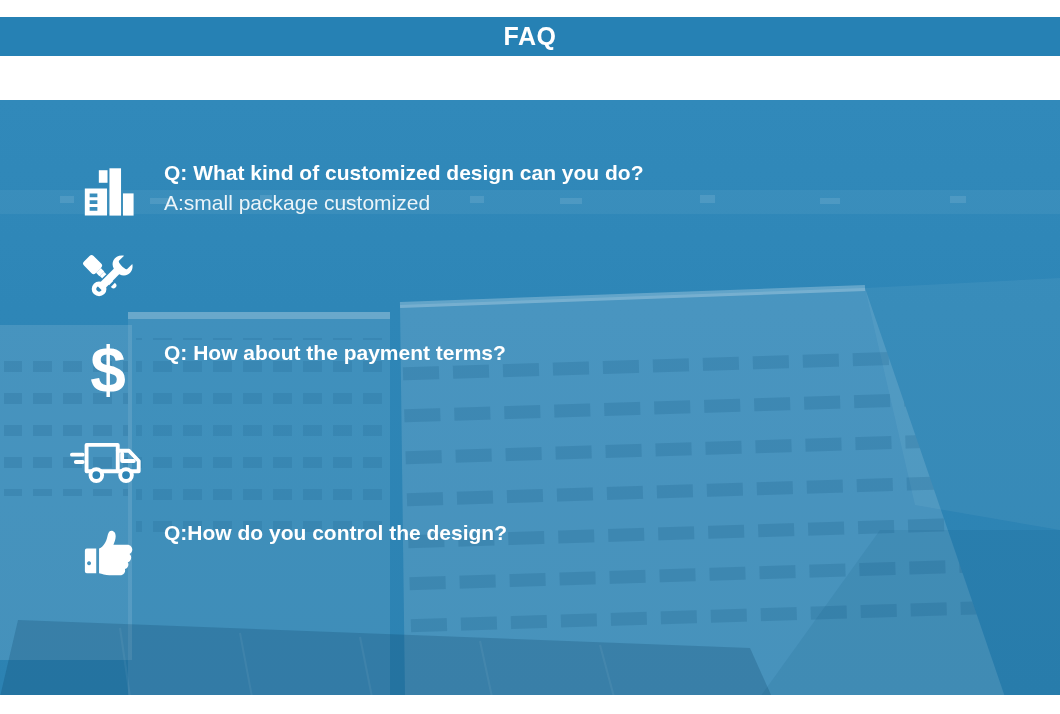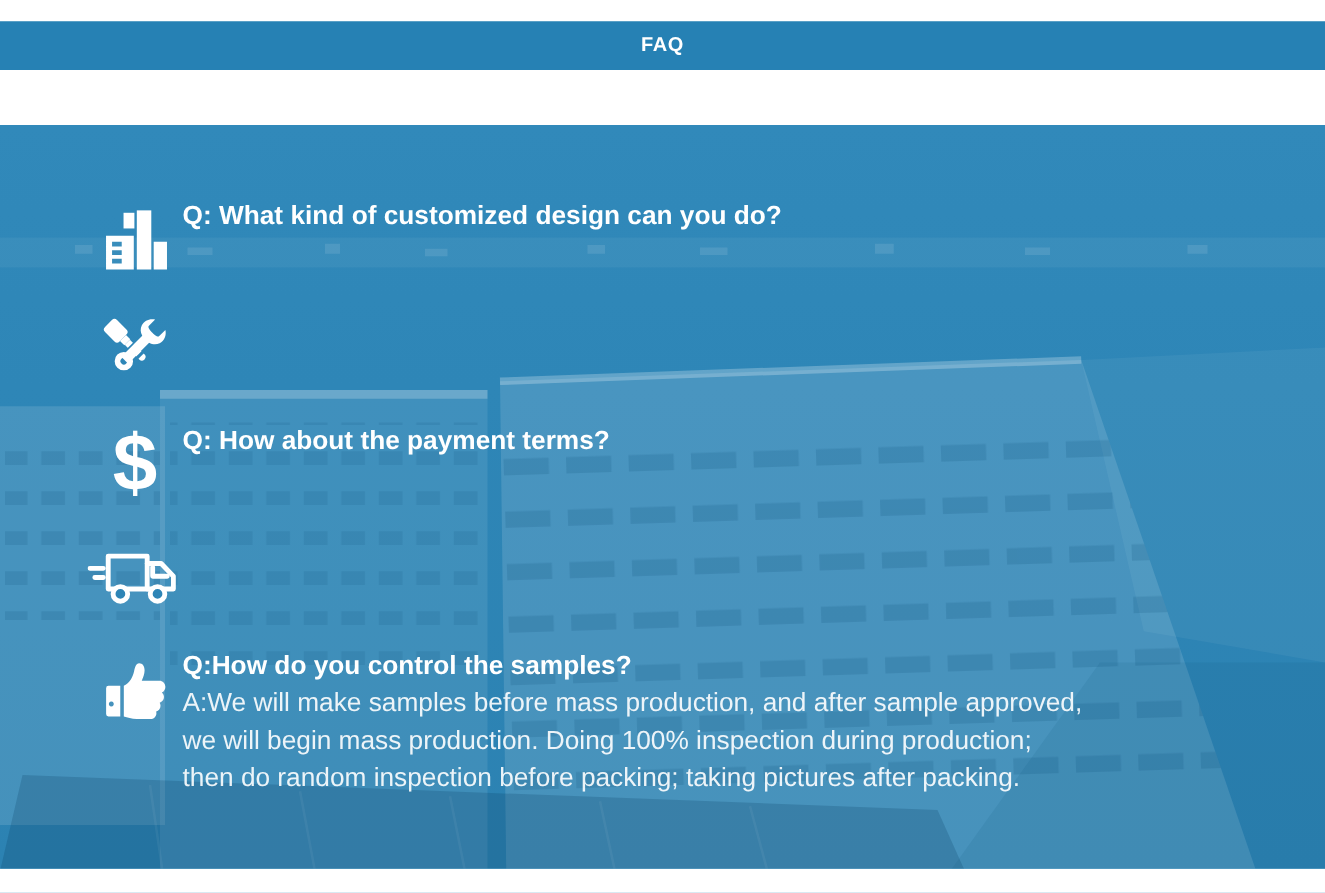--- a/index.html
+++ b/index.html
@@ -1,25 +1,25 @@
 <!DOCTYPE html>
 <html><head>
 <meta charset="utf-8">
 <style>
   html,body{margin:0;padding:0;background:#ffffff;}
   .page{position:relative;width:1060px;height:714px;background:#ffffff;overflow:hidden;
         font-family:"Liberation Sans","DejaVu Sans",sans-serif;}
   .faq-bar{position:absolute;left:0;top:17px;width:100%;height:39px;background:#2681b4;
            display:flex;align-items:center;justify-content:center;}
-  .faq-title{margin:14px;color:#ffffff;font-size:16px;font-weight:700;letter-spacing:.5px;}
+  .faq-title{margin:14px;color:#ffffff;font-size:25px;font-weight:700;letter-spacing:.5px;}
   .hero{position:absolute;left:0;top:100px;width:100%;height:595px;background:#3189ba;overflow:hidden;}
   .bg{position:absolute;left:0;top:0;width:100%;height:100%;display:block;}
   .item{position:absolute;left:70px;right:30px;display:flex;align-items:flex-start;}
   .icon-box{flex:0 0 76px;height:60px;margin-top:2px;display:flex;align-items:center;justify-content:center;}
-  .txt{}
+  .txt{margin-left:18px;}
   .q{color:#ffffff;font-size:21px;font-weight:700;line-height:30px;}
   .a{color:rgba(255,255,255,0.9);font-size:21px;font-weight:400;line-height:30px;white-space:pre-line;}
   .i1{top:58px}.i2{top:148px}.i3{top:238px}.i4{top:328px}.i5{top:418px}
   .dollar-glyph{color:#ffffff;font-size:64px;font-weight:700;line-height:60px;
                 font-family:"Liberation Sans",sans-serif;}
 </style>
 </head>
 <body>
 
 <div class="page">
@@ -92,20 +92,21 @@
       <div class="icon-box">
         <svg width="56" height="53" viewBox="0 0 58 54" fill="#ffffff" aria-hidden="true">
           <path fill-rule="evenodd" d="M5 25 h23 v28 H5 Z M10 30 h8 v4 h-8 Z M10 37 h8 v4 h-8 Z M10 44 h8 v4 h-8 Z"></path>
           <rect x="19.5" y="6" width="9" height="13"></rect>
           <rect x="30.5" y="4" width="12" height="49"></rect>
           <rect x="44.5" y="30" width="11" height="23"></rect>
         </svg>
       </div>
       <div class="txt">
         <div class="q">Q: What kind of customized design can you do?</div>
+        <div class="a">A:small package customized</div>
       </div>
     </div>
 
     <div class="item i2">
       <div class="icon-box">
         <svg width="62" height="62" viewBox="0 0 64 64" aria-hidden="true">
           <g transform="rotate(-45 32 32)">
             <rect x="25" y="1" width="14" height="17" rx="3" fill="#ffffff"></rect>
             <rect x="28.5" y="18" width="7" height="5" fill="#ffffff"></rect>
             <path d="M29 23 h6 v17 a3 3 0 0 1 -6 0 Z" fill="#ffffff"></path>
@@ -147,21 +148,18 @@
     </div>
 
     <div class="item i5">
       <div class="icon-box">
         <svg width="55" height="51" viewBox="0 0 58 54" fill="#ffffff" aria-hidden="true">
           <path fill-rule="evenodd" d="M6 25 h10 v26 H6 a2 2 0 0 1 -2 -2 V27 a2 2 0 0 1 2 -2 Z M8.4 38.3 a2.1 2.1 0 1 0 0.02 0 Z"></path>
           <path d="M19 51 V25 c5.5 -2.5 7.5 -7.5 8.7 -12.3 c0.8 -3.2 1.6 -6.7 4.3 -6.7 c2.9 0 4.6 2.4 4.6 5.9 c0 3.3 -1.3 6.3 -2.4 8.9 H49 c2.9 0 5.2 2.3 5.2 5.2 c0 2.1 -1.2 3.9 -3 4.7 c1.1 0.9 1.8 2.3 1.8 3.9 c0 2.3 -1.5 4.2 -3.6 4.8 c0.4 0.7 0.7 1.6 0.7 2.5 c0 2.3 -1.6 4.3 -3.7 4.8 c0.1 0.5 0.2 1 0.2 1.5 c0 2.8 -2.3 5 -5 5 H30 c-4.5 0 -8 -1.6 -11 -2.2 Z"></path>
         </svg>
       </div>
       <div class="txt">
-        <div class="q">Q:How do you control the samples?</div>
-        <div class="a">A:We will make samples before mass production, and after sample approved,
-we will begin mass production. Doing 100% inspection during production;
-then do random inspection before packing; taking pictures after packing.</div>
+        <div class="q">Q:How do you control the design?</div>
       </div>
     </div>
 
   </div>
 </div>
 
 </body></html>

